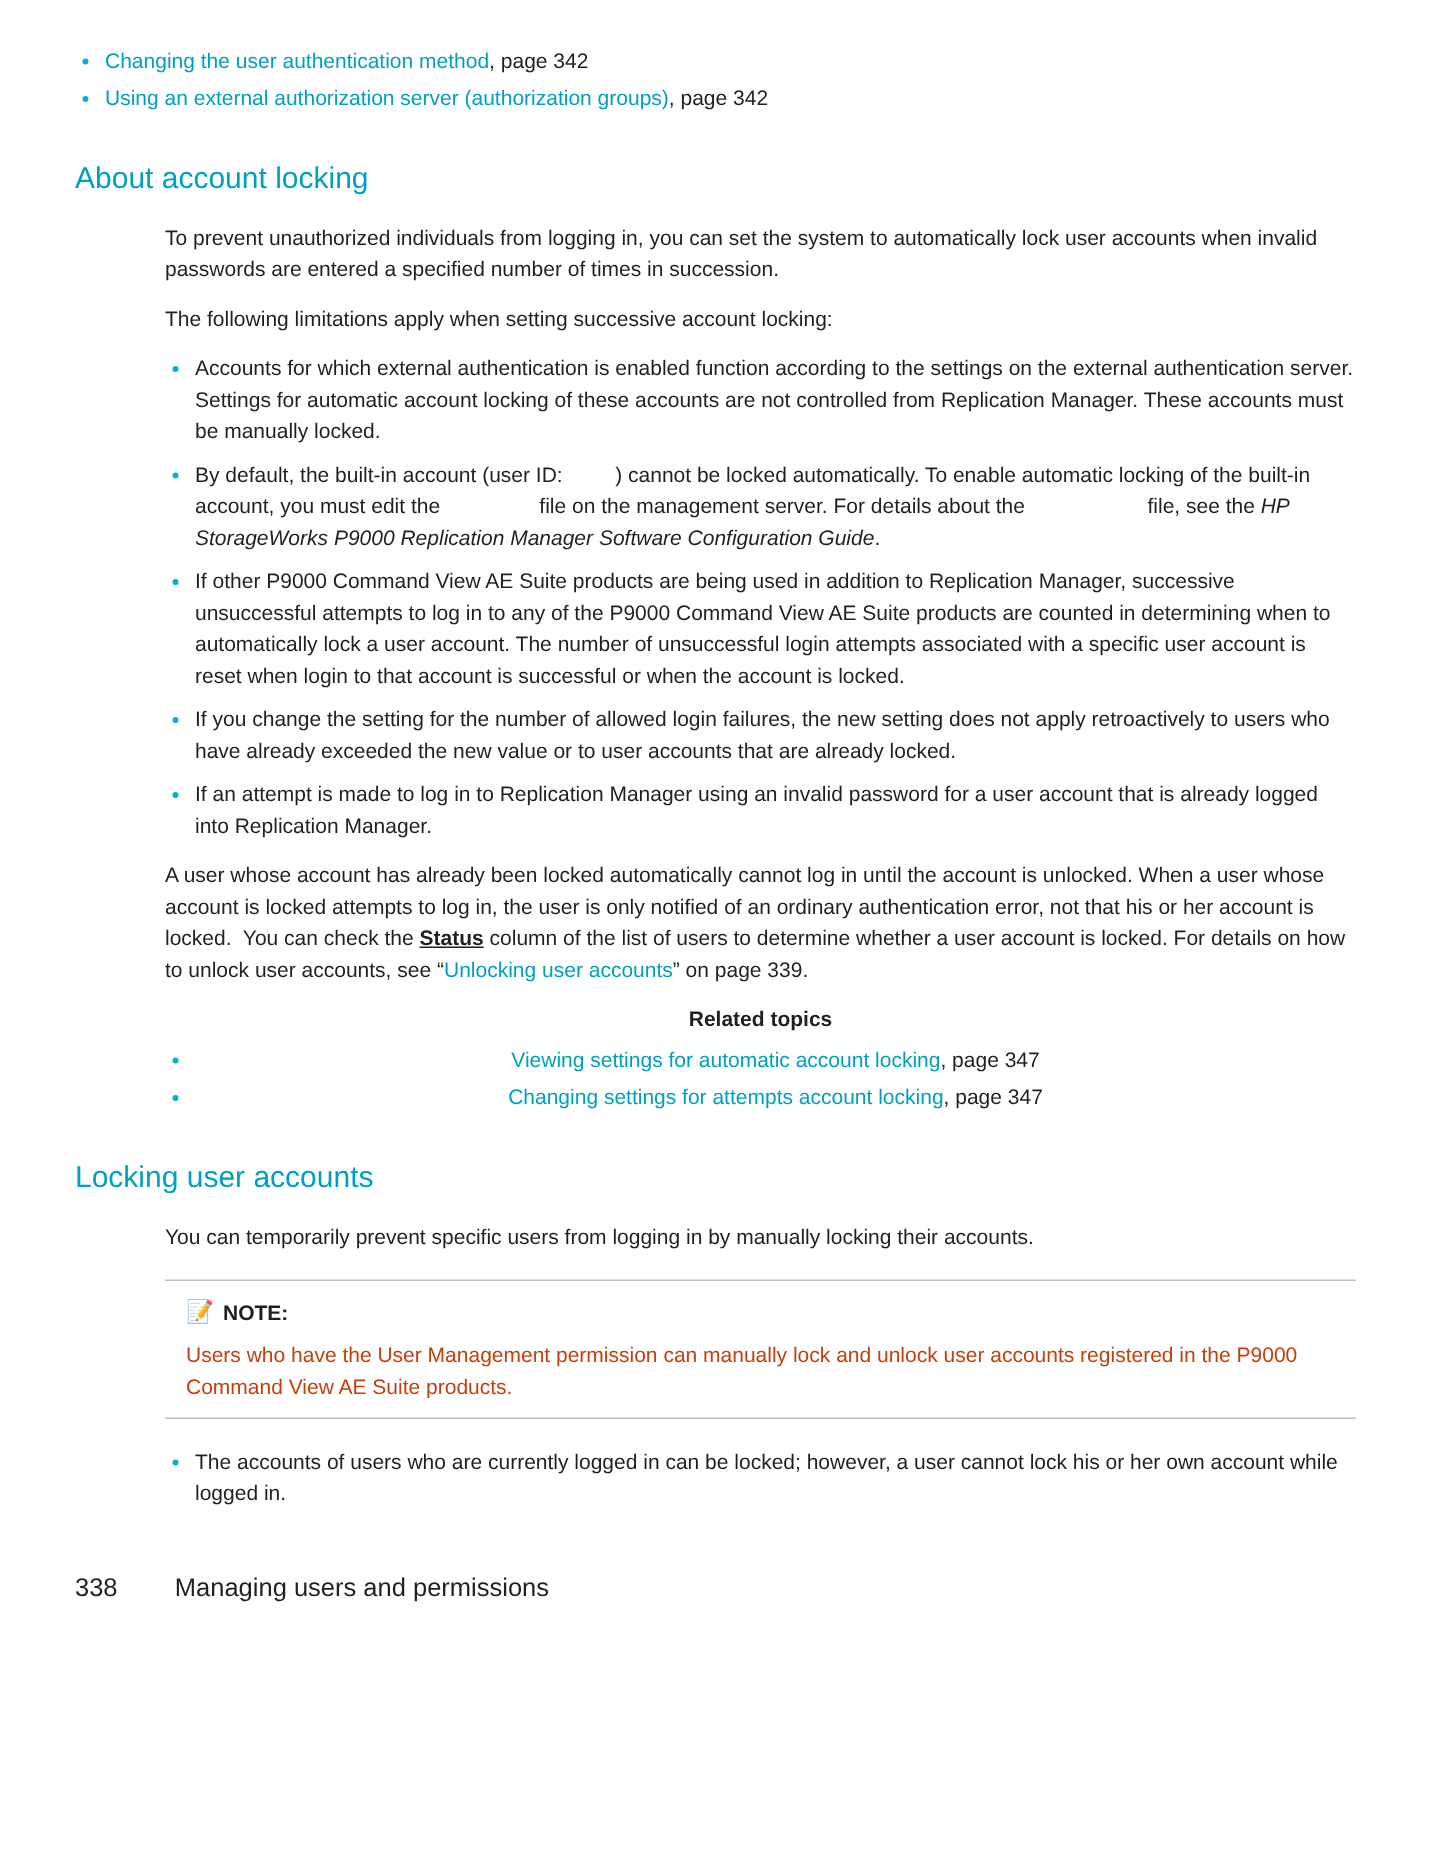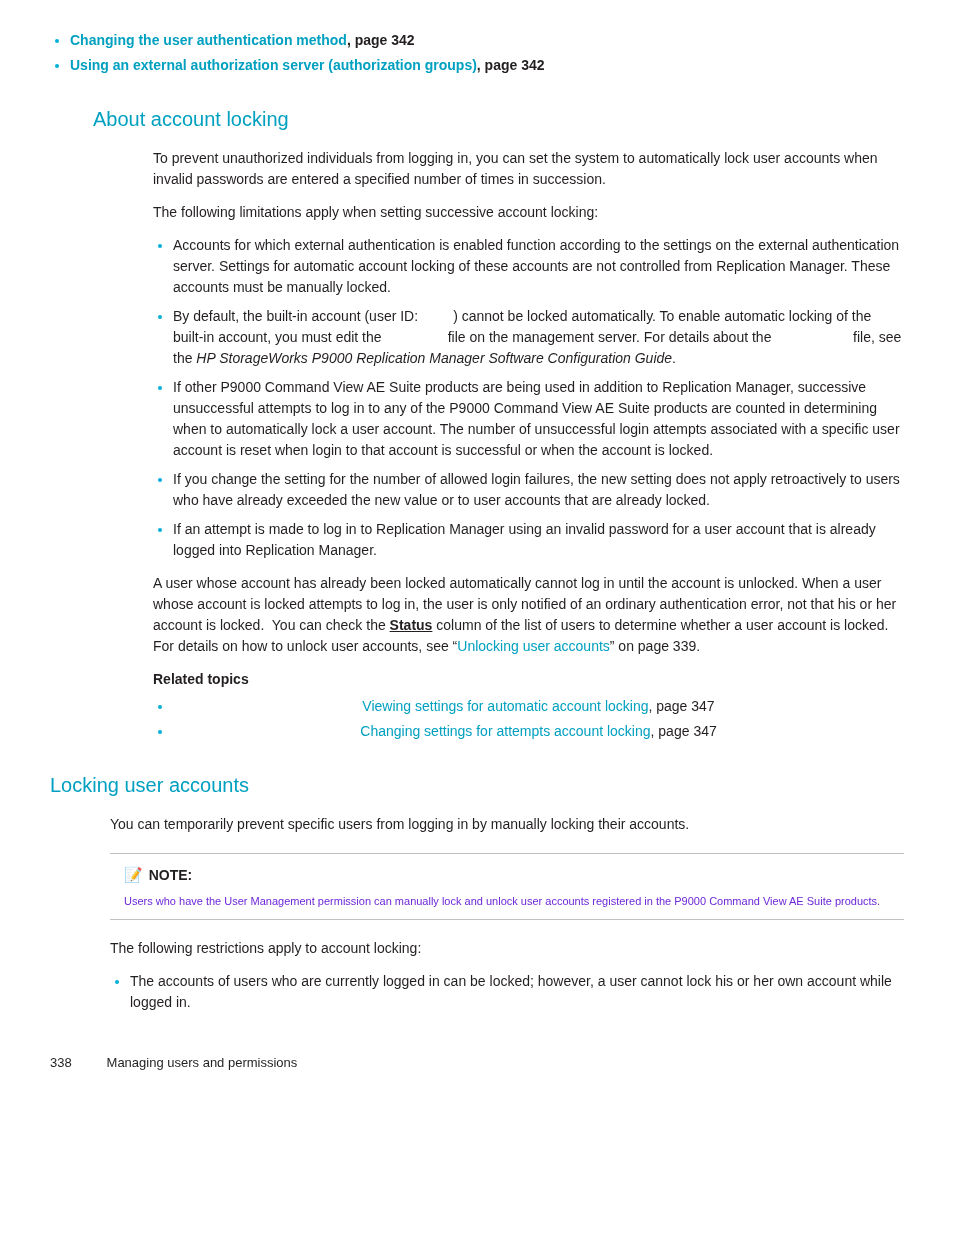--- a/index.html
+++ b/index.html
@@ -19,21 +19,20 @@
 
     .bullet-list-top {
       margin-bottom: 28px;
       padding-left: 20px;
     }
 
     .bullet-list-top li {
       list-style: disc;
       color: #231f20;
       margin-bottom: 4px;
-      font-weight: bold;
     }
 
     .bullet-list-top li::marker {
       color: #00b0d8;
     }
 
     a, .link {
       color: #00a0c0;
       text-decoration: none;
     }
@@ -64,20 +63,21 @@
       margin-bottom: 8px;
     }
 
     .bullet-list li::marker {
       color: #00b0d8;
     }
 
     .related-topics-label {
       font-weight: bold;
       margin-bottom: 6px;
+      text-align: center;
     }
 
     .related-list {
       padding-left: 20px;
       margin-bottom: 20px;
       text-align: center;
     }
 
     .related-list li {
       list-style: disc;
@@ -104,27 +104,27 @@
       align-items: center;
       gap: 6px;
     }
 
     .note-icon {
       font-size: 15px;
       color: #231f20;
     }
 
     .note-text {
-      font-size: 11px;
-      color: #6d28d9;
+      font-size: 14px;
+      color: #c2410c;
     }
 
     .page-footer {
       margin-top: 40px;
-      font-size: 13px;
+      font-size: 17px;
       color: #231f20;
       display: flex;
       gap: 12px;
     }
 
     .page-number {
       font-weight: normal;
     }
 
     .footer-divider {
@@ -135,21 +135,20 @@
       font-weight: bold;
       text-decoration: underline;
     }
 
     .italic {
       font-style: italic;
     }
 
     .section-gap {
       margin-bottom: 28px;
-      margin-left: 43px;
     }
   </style>
 </head>
 <body>
 
 <ul class="bullet-list-top">
   <li>
     <a>Changing the user authentication method</a><span>, page <span>342</span></span>
   </li>
   <li>
@@ -196,21 +195,20 @@
     <p class="paragraph">You can temporarily prevent specific users from logging in by manually locking their accounts.</p>
 
     <div class="note-box">
       <div class="note-header">
         <span class="note-icon">📝</span>
         <span>NOTE:</span>
       </div>
       <p class="note-text">Users who have the User Management permission can manually lock and unlock user accounts registered in the P9000 Command View AE Suite products.</p>
     </div>
 
-    <p class="paragraph">The following restrictions apply to account locking:</p>
 
     <ul class="bullet-list">
       <li>The accounts of users who are currently logged in can be locked; however, a user cannot lock his or her own account while logged in.</li>
     </ul>
   </div>
 </div>
 
 <div class="page-footer">
   <span class="page-number">338</span>
   <span class="footer-divider">&nbsp;&nbsp;&nbsp;</span>

